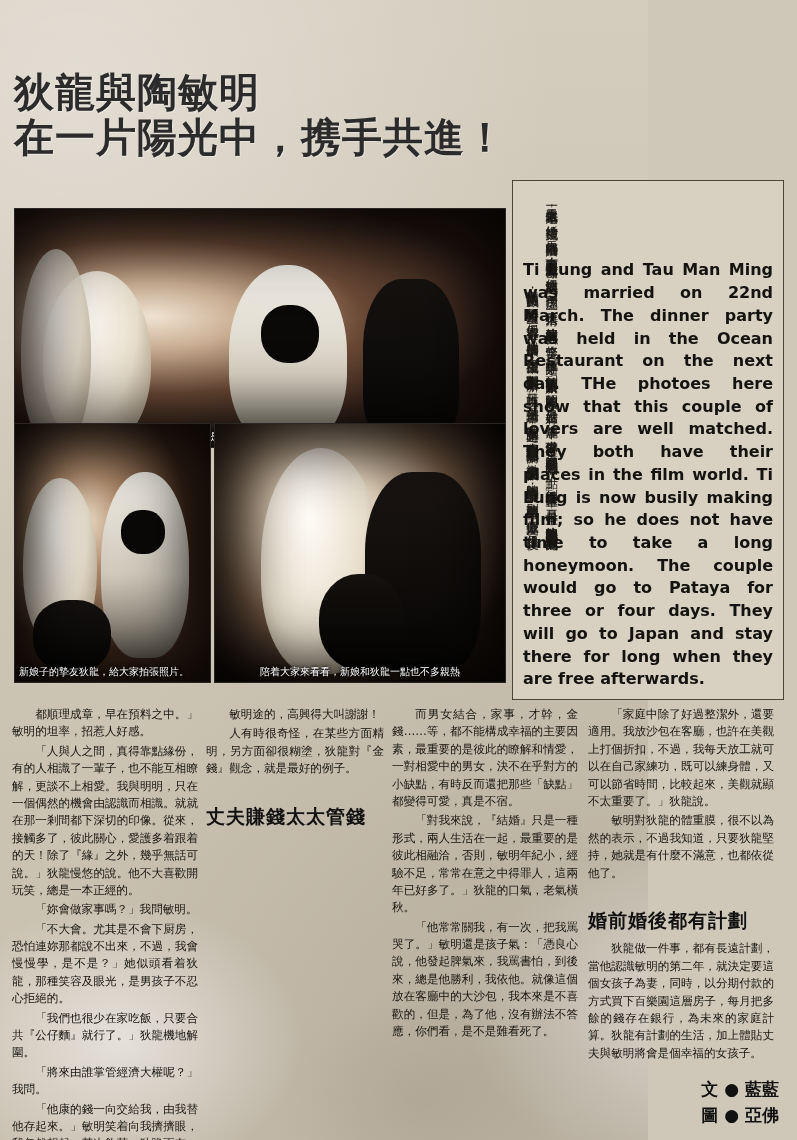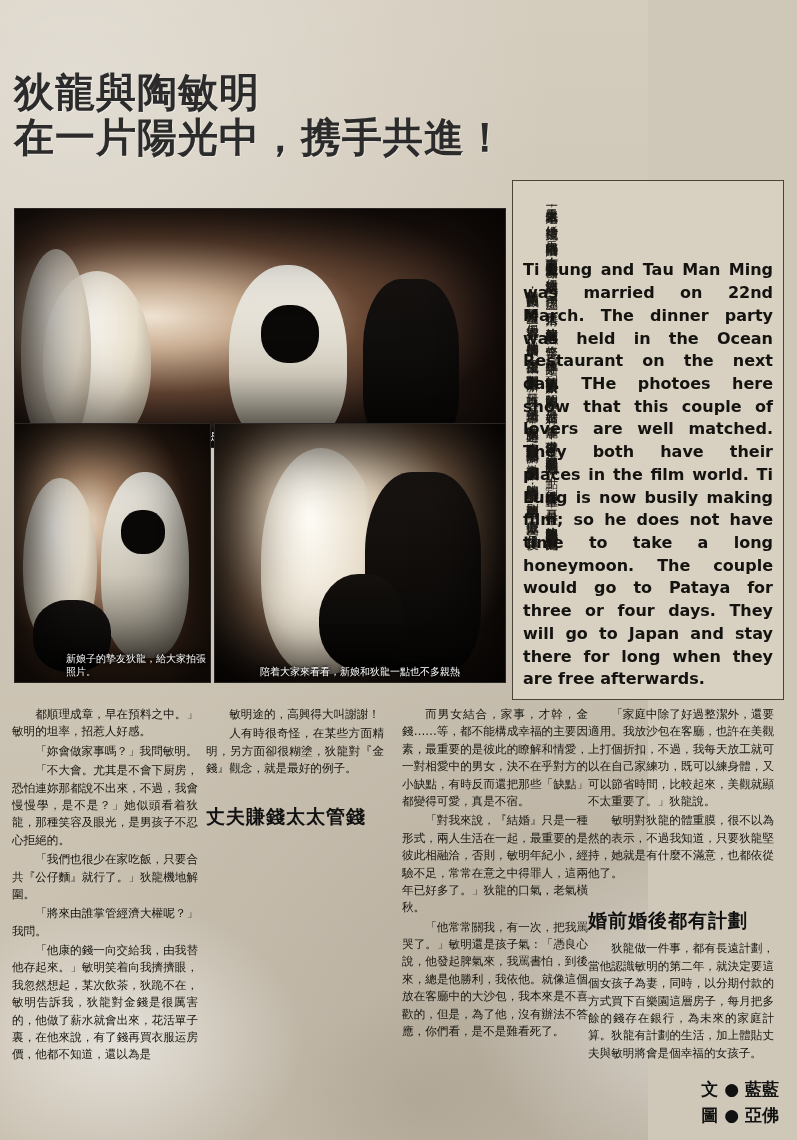--- a/index.html
+++ b/index.html
@@ -29,21 +29,21 @@
 
   
   .photos{position:absolute;left:14px;top:180px;width:490px;height:520px;z-index:4;}
   .ph{position:absolute;overflow:hidden;background:#111;border:1px solid #2a2626;}
   .cap{
     position:absolute;left:0;right:0;bottom:4px;text-align:center;
     color:#fff;font-size:10px;line-height:1.3;
     text-shadow:0 0 3px #000,0 0 5px #000;
     font-family:"DejaVu Sans",sans-serif;
   }
-  .cap.left{text-align:left;padding-left:12px;margin-left:39px;}
+  .cap.left{text-align:left;padding-left:4px;}
 
   
   #photo1{left:0;top:0;width:490px;height:238px;
     background:
       radial-gradient(ellipse at 28% 45%, #f0e3d2 0%, #c9ad92 18%, #6b4a36 42%, #241712 72%),
       radial-gradient(ellipse at 58% 40%, #e8dcc8 0%, #a8866a 20%, #3a251b 55%),
       radial-gradient(ellipse at 86% 50%, #e3d3bd 0%, #8e6e55 22%, #2c1d16 60%),
       linear-gradient(180deg,#2a1c15,#14100d);
     margin-top: 28px;
   }
@@ -91,21 +91,21 @@
     text-align:justify;
   }
 
   
   .bottom{position:absolute;left:10px;top:706px;width:777px;height:428px;z-index:4;}
   .col{position:absolute;top:0;font-size:11.6px;line-height:1.5;color:#16150f;text-align:justify;
        font-family:"DejaVu Sans",sans-serif;}
   .col p{margin:0 0 2px 0;text-indent:2em;}
   .c1{left:2px;width:186px;}
   .c2{left:196px;width:178px;}
-  .c3{left:382px;width:186px;margin-left:10px;}
+  .c3{left:382px;width:186px;}
   .c4{left:578px;width:186px;}
 
   .subhead{
     font-size:19px;font-weight:bold;color:#111;margin:24px 0 6px 0;
     letter-spacing:1px;text-indent:0;
   }
   .credits{position:absolute;right:8px;bottom:6px;font-size:17px;line-height:1.5;color:#111;font-weight:bold;}
   .credits div{white-space:nowrap;}
 
   
@@ -170,20 +170,21 @@
       <p>婚禮完成後，一對新人闖到百樂園新居，廿三日晚上，再擺酒請客。</p>
       <p>狄龍因為忙於拍戲，暫時不去渡蜜月。但他表示一有空，就會加倍補償的。</p>
     </div>
     <div class="engbox">Ti Lung and Tau Man Ming was married on 22nd March. The dinner party was held in the Ocean Restaurant on the next day. THe photoes here show that this couple of lovers are well matched. They both have their places in the film world. Ti Lung is now busily making film; so he does not have time to take a long honeymoon. The couple would go to Pataya for three or four days. They will go to Japan and stay there for long when they are free afterwards.</div>
   </div>
 
   <div class="bottom">
 
     <div class="col c1">
       <p>都順理成章，早在預料之中。」敏明的坦率，招惹人好感。</p>
+      <p>「人與人之間，真得靠點緣份，有的人相識了一輩子，也不能互相瞭解，更談不上相愛。我與明明，只在一個偶然的機會由認識而相識。就就在那一剎間都下深切的印像。從來，接觸多了，彼此關心，愛護多着跟着的天！除了『緣』之外，幾乎無話可說。」狄龍慢悠的說。他不大喜歡開玩笑，總是一本正經的。</p>
       <p>「妳會做家事嗎？」我問敏明。</p>
       <p>「不大會。尤其是不會下厨房，恐怕連妳那都說不出來，不過，我會慢慢學，是不是？」她似頭看着狄龍，那種笑容及眼光，是男孩子不忍心拒絕的。</p>
       <p>「我們也很少在家吃飯，只要合共『公仔麵』就行了。」狄龍機地解圍。</p>
       <p>「將來由誰掌管經濟大權呢？」我問。</p>
       <p>「他康的錢一向交給我，由我替他存起來。」敏明笑着向我擠擠眼，我忽然想起，某次飲茶，狄跪不在，敏明告訴我，狄龍對金錢是很厲害的，他做了薪水就會出來，花活單子裏，在他來說，有了錢再買衣服运房價，他都不知道，還以為是</p>
     </div>
 
     <div class="col c2">
       <p>敏明途的，高興得大叫謝謝！</p>
       <p>人有時很奇怪，在某些方面精明，另方面卻很糊塗，狄龍對『金錢』觀念，就是最好的例子。</p>

